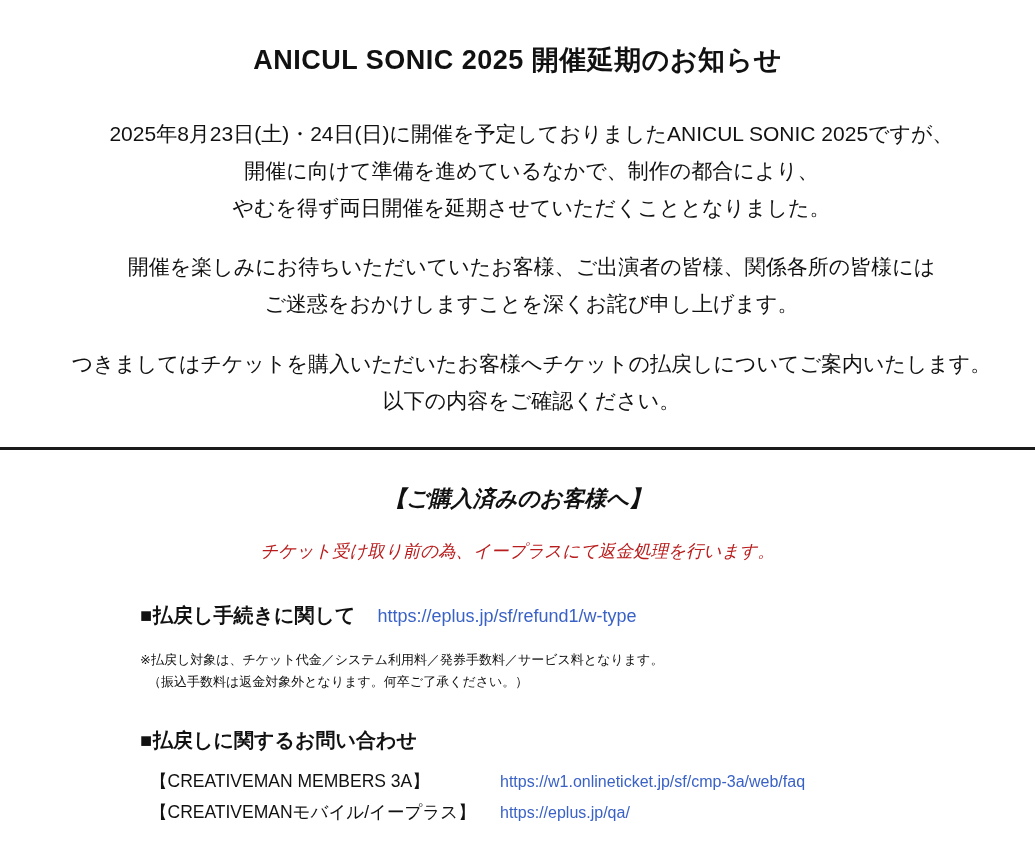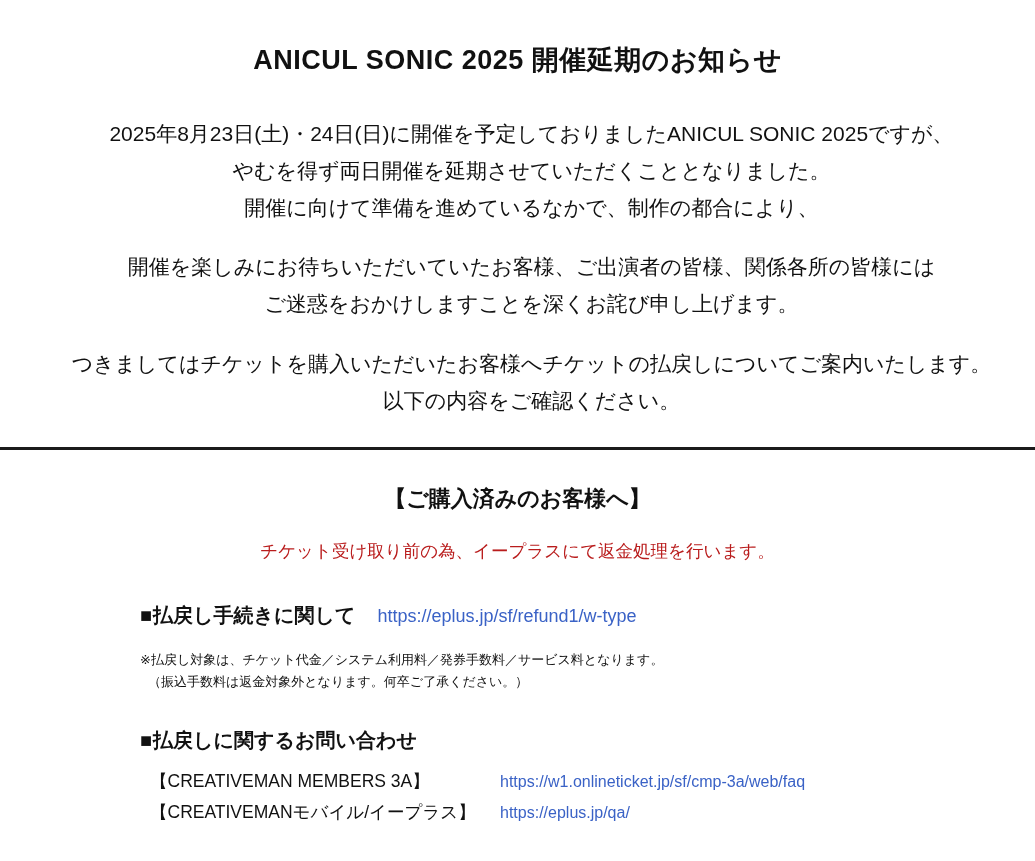--- a/index.html
+++ b/index.html
@@ -51,20 +51,21 @@
   .divider {
     margin-top: 28px;
     border: 0;
     border-top: 3px solid #1b1b1b;
     width: 100%;
   }
 
   
   .purchased {
     padding-top: 26px;
+    font-style: italic;
   }
   .purchased-heading {
     text-align: center;
     font-size: 22px;
     font-weight: bold;
     margin: 0;
     color: #111111;
   }
   .purchased-lines {
     margin-top: 22px;
@@ -140,22 +141,22 @@
 </style>
 </head>
 <body>
 
 <div class="page">
 
   <h1 class="notice-title">ANICUL SONIC 2025 開催延期のお知らせ</h1>
 
   <div class="intro">
     <p>2025年8月23日(土)・24日(日)に開催を予定しておりましたANICUL SONIC 2025ですが、</p>
+    <p>開催に向けて準備を進めているなかで、制作の都合により、</p>
     <p>やむを得ず両日開催を延期させていただくこととなりました。</p>
-    <p>開催に向けて準備を進めているなかで、制作の都合により、</p>
     <div class="para-gap"></div>
     <p>開催を楽しみにお待ちいただいていたお客様、ご出演者の皆様、関係各所の皆様には</p>
     <p>ご迷惑をおかけしますことを深くお詫び申し上げます。</p>
     <div class="para-gap"></div>
     <p>つきましてはチケットを購入いただいたお客様へチケットの払戻しについてご案内いたします。</p>
     <p>以下の内容をご確認ください。</p>
   </div>
 
   <hr class="divider">
 

